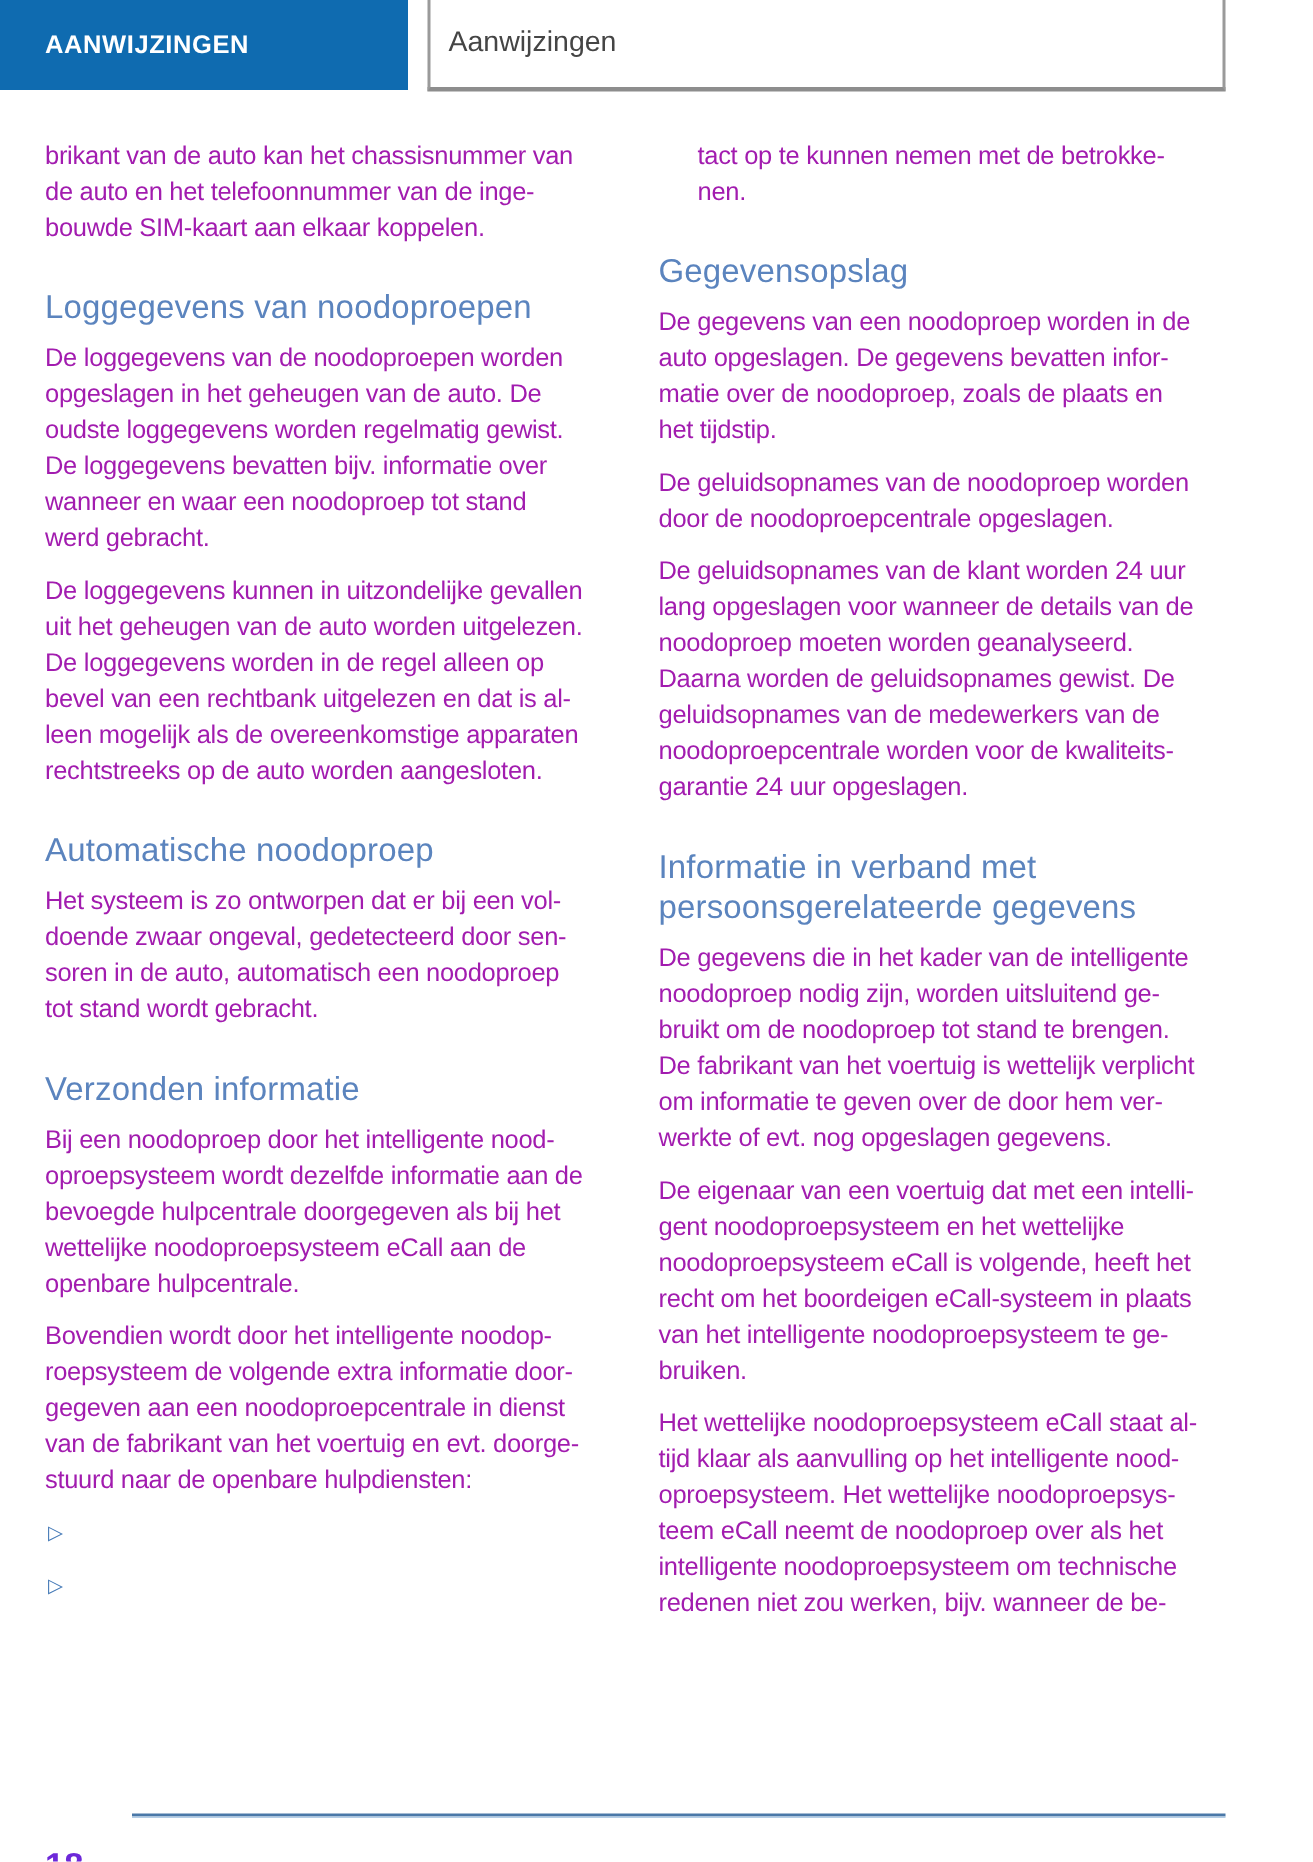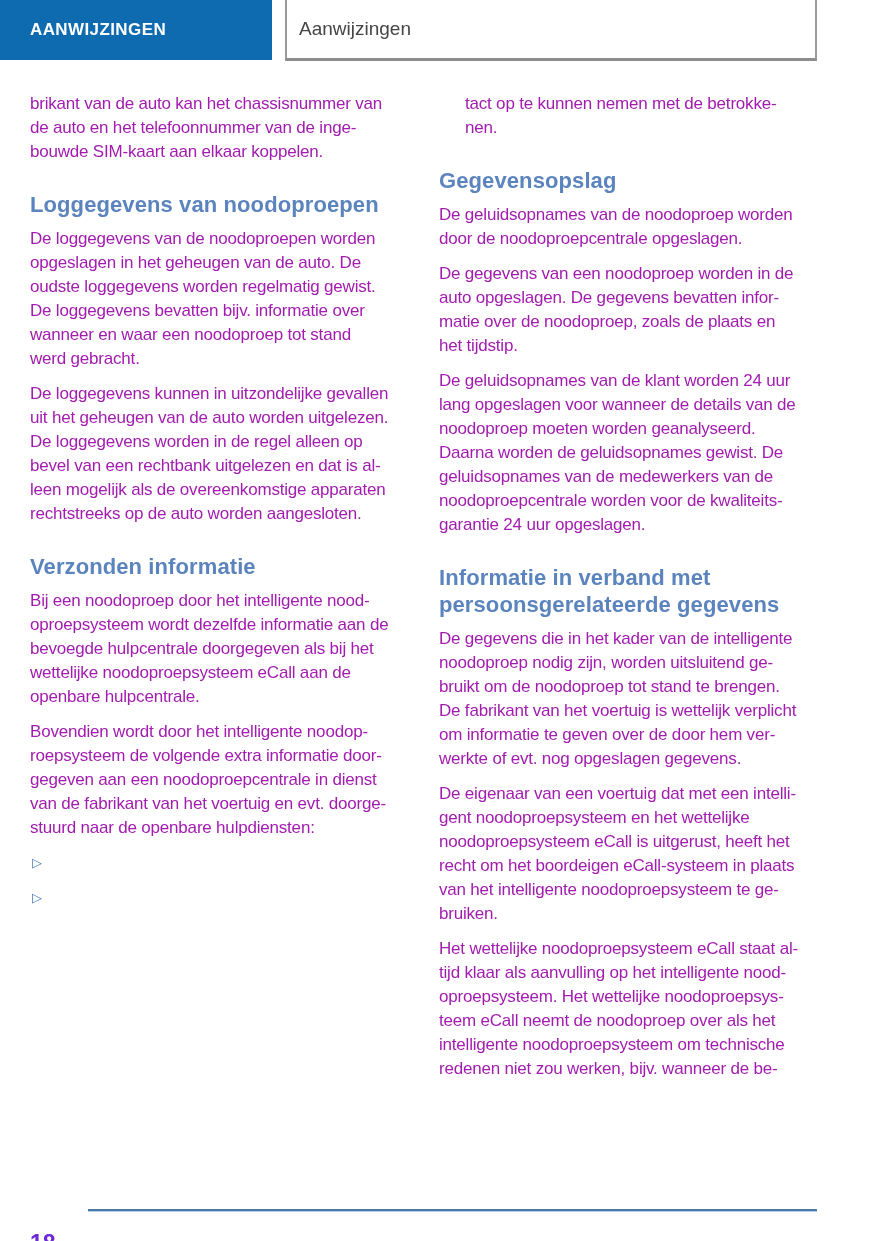--- a/index.html
+++ b/index.html
@@ -45,21 +45,21 @@
 
   .body-text, .bullet-text {
     color: #a21caf; font-size: 17px; line-height: 24px;
     letter-spacing: -0.2px;
     white-space: pre-line;
   }
   p.body-text { margin-bottom: 11px; }
   p.indented { padding-left: 26px; }
 
   h2.section-heading {
-    color: #5b84be; font-weight: bold; font-size: 22px;
+    color: #5b84be; font-weight: normal; font-size: 22px;
     line-height: 27px; letter-spacing: 0.1px;
     margin-top: 27px; margin-bottom: 9px;
     white-space: pre-line;
   }
 
   .bullet-item { display: flex; margin-bottom: 11px; }
   .bullet-marker {
     width: 26px; flex: 0 0 26px;
     color: #4479b7; font-size: 13px; line-height: 24px;
     padding-left: 2px;
@@ -103,20 +103,25 @@
 De loggegevens bevatten bijv. informatie over
 wanneer en waar een noodoproep tot stand
 werd gebracht.</p>
       <p class="body-text">De loggegevens kunnen in uitzondelijke gevallen
 uit het geheugen van de auto worden uitgelezen.
 De loggegevens worden in de regel alleen op
 bevel van een rechtbank uitgelezen en dat is al-
 leen mogelijk als de overeenkomstige apparaten
 rechtstreeks op de auto worden aangesloten.</p>
 
+      <h2 class="section-heading">Automatische noodoproep</h2>
+      <p class="body-text">Het systeem is zo ontworpen dat er bij een vol-
+doende zwaar ongeval, gedetecteerd door sen-
+soren in de auto, automatisch een noodoproep
+tot stand wordt gebracht.</p>
 
       <h2 class="section-heading">Verzonden informatie</h2>
       <p class="body-text">Bij een noodoproep door het intelligente nood-
 oproepsysteem wordt dezelfde informatie aan de
 bevoegde hulpcentrale doorgegeven als bij het
 wettelijke noodoproepsysteem eCall aan de
 openbare hulpcentrale.</p>
       <p class="body-text">Bovendien wordt door het intelligente noodop-
 roepsysteem de volgende extra informatie door-
 gegeven aan een noodoproepcentrale in dienst
@@ -129,46 +134,46 @@
       <div class="bullet-item">
         <span class="bullet-marker">▷</span>
       </div>
     </div>
 
     <div class="col">
       <p class="body-text indented">tact op te kunnen nemen met de betrokke-
 nen.</p>
 
       <h2 class="section-heading">Gegevensopslag</h2>
-      <p class="body-text">De geluidsopnames van de noodoproep worden
-door de noodoproepcentrale opgeslagen.</p>
       <p class="body-text">De gegevens van een noodoproep worden in de
 auto opgeslagen. De gegevens bevatten infor-
 matie over de noodoproep, zoals de plaats en
 het tijdstip.</p>
+      <p class="body-text">De geluidsopnames van de noodoproep worden
+door de noodoproepcentrale opgeslagen.</p>
       <p class="body-text">De geluidsopnames van de klant worden 24 uur
 lang opgeslagen voor wanneer de details van de
 noodoproep moeten worden geanalyseerd.
 Daarna worden de geluidsopnames gewist. De
 geluidsopnames van de medewerkers van de
 noodoproepcentrale worden voor de kwaliteits-
 garantie 24 uur opgeslagen.</p>
 
       <h2 class="section-heading">Informatie in verband met
 persoonsgerelateerde gegevens</h2>
       <p class="body-text">De gegevens die in het kader van de intelligente
 noodoproep nodig zijn, worden uitsluitend ge-
 bruikt om de noodoproep tot stand te brengen.
 De fabrikant van het voertuig is wettelijk verplicht
 om informatie te geven over de door hem ver-
 werkte of evt. nog opgeslagen gegevens.</p>
 
       <p class="body-text">De eigenaar van een voertuig dat met een intelli-
 gent noodoproepsysteem en het wettelijke
-noodoproepsysteem eCall is uitgerust, heeft het
+noodoproepsysteem eCall is volgende, heeft het
 recht om het boordeigen eCall-systeem in plaats
 van het intelligente noodoproepsysteem te ge-
 bruiken.</p>
       <p class="body-text">Het wettelijke noodoproepsysteem eCall staat al-
 tijd klaar als aanvulling op het intelligente nood-
 oproepsysteem. Het wettelijke noodoproepsys-
 teem eCall neemt de noodoproep over als het
 intelligente noodoproepsysteem om technische
 redenen niet zou werken, bijv. wanneer de be-</p>
     </div>

